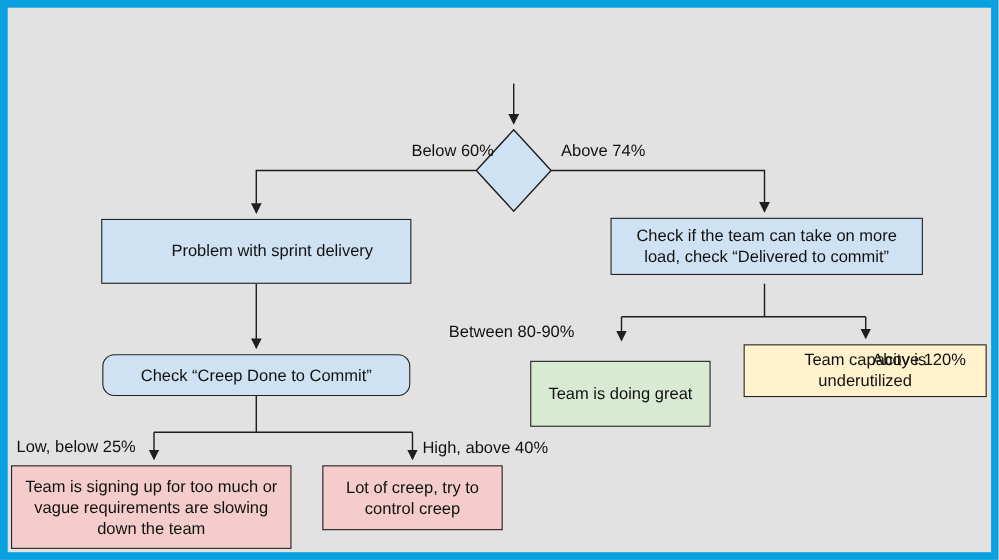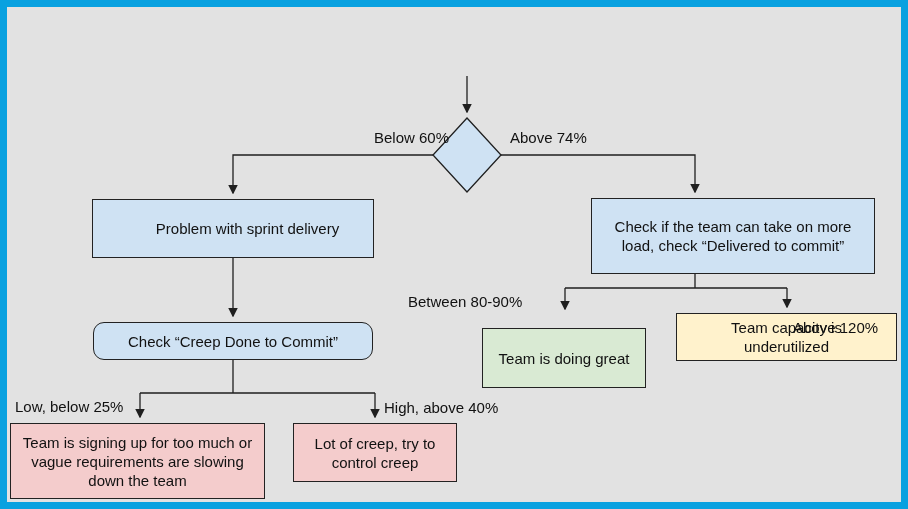--- a/index.html
+++ b/index.html
@@ -31,21 +31,21 @@
   .rounded{border-radius:11px;border-width:1.5px;}
   .edge-label{
     position:absolute;
     font-size:15px;line-height:17px;
     white-space:nowrap;
     z-index:3;
   }
   
   #n-root        {left:380px;top:30px; width:174px;height:46px;}
   #n-problem     {left:92px; top:199px;width:282px;height:59px;padding-left:39px;}
-  #n-moreload    {left:555px;top:198px;width:284px;height:76px;margin-left:36px;}
+  #n-moreload    {left:555px;top:198px;width:284px;height:52px;}
   #n-creepcheck  {left:93px; top:322px;width:280px;height:38px;}
   #n-great       {left:482px;top:315px;width:164px;height:60px;margin-top:13px;}
   #n-underused   {left:676px;top:313px;width:221px;height:48px;padding:2px 18px;justify-content:center;}
   #n-toomuch     {left:10px; top:423px;width:255px;height:76px;padding:2px 8px;}
   #n-lotcreep    {left:293px;top:423px;width:164px;height:59px;}
   
   #l-below60  {left:346px;top:129px;margin-left:28px;}
   #l-above70  {left:510px;top:129px;}
   #l-between  {left:408px;top:293px;}
   #l-above120 {left:793px;top:293px;margin-top:26px;}

